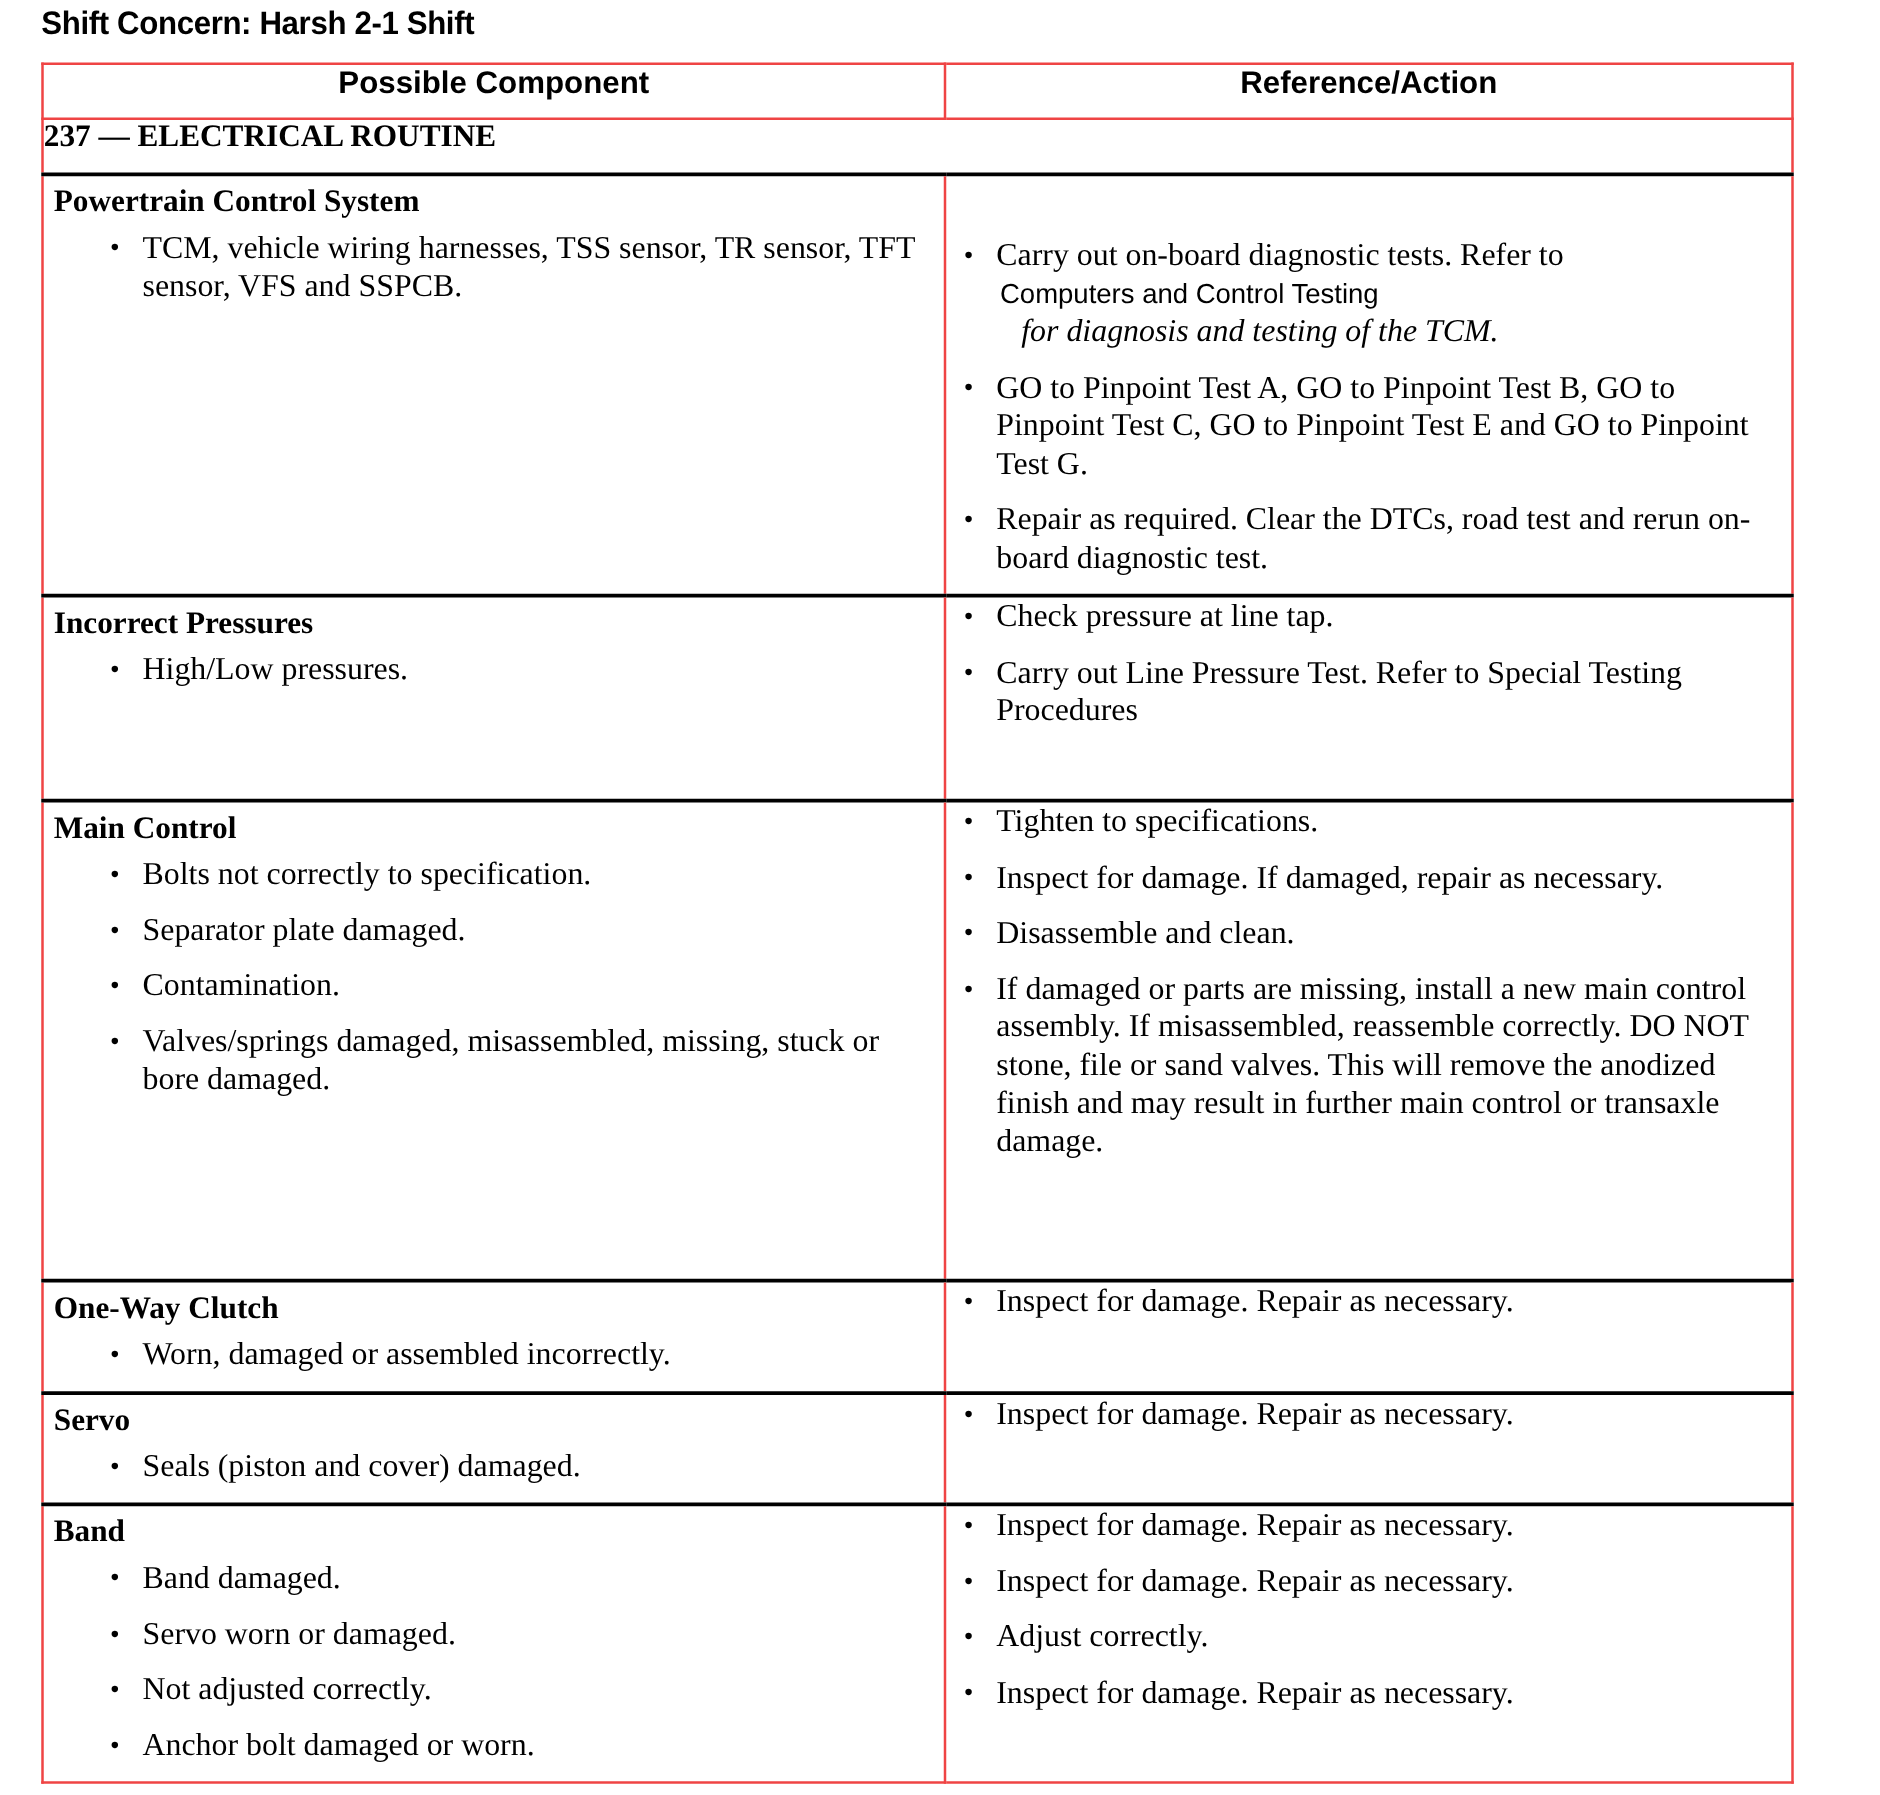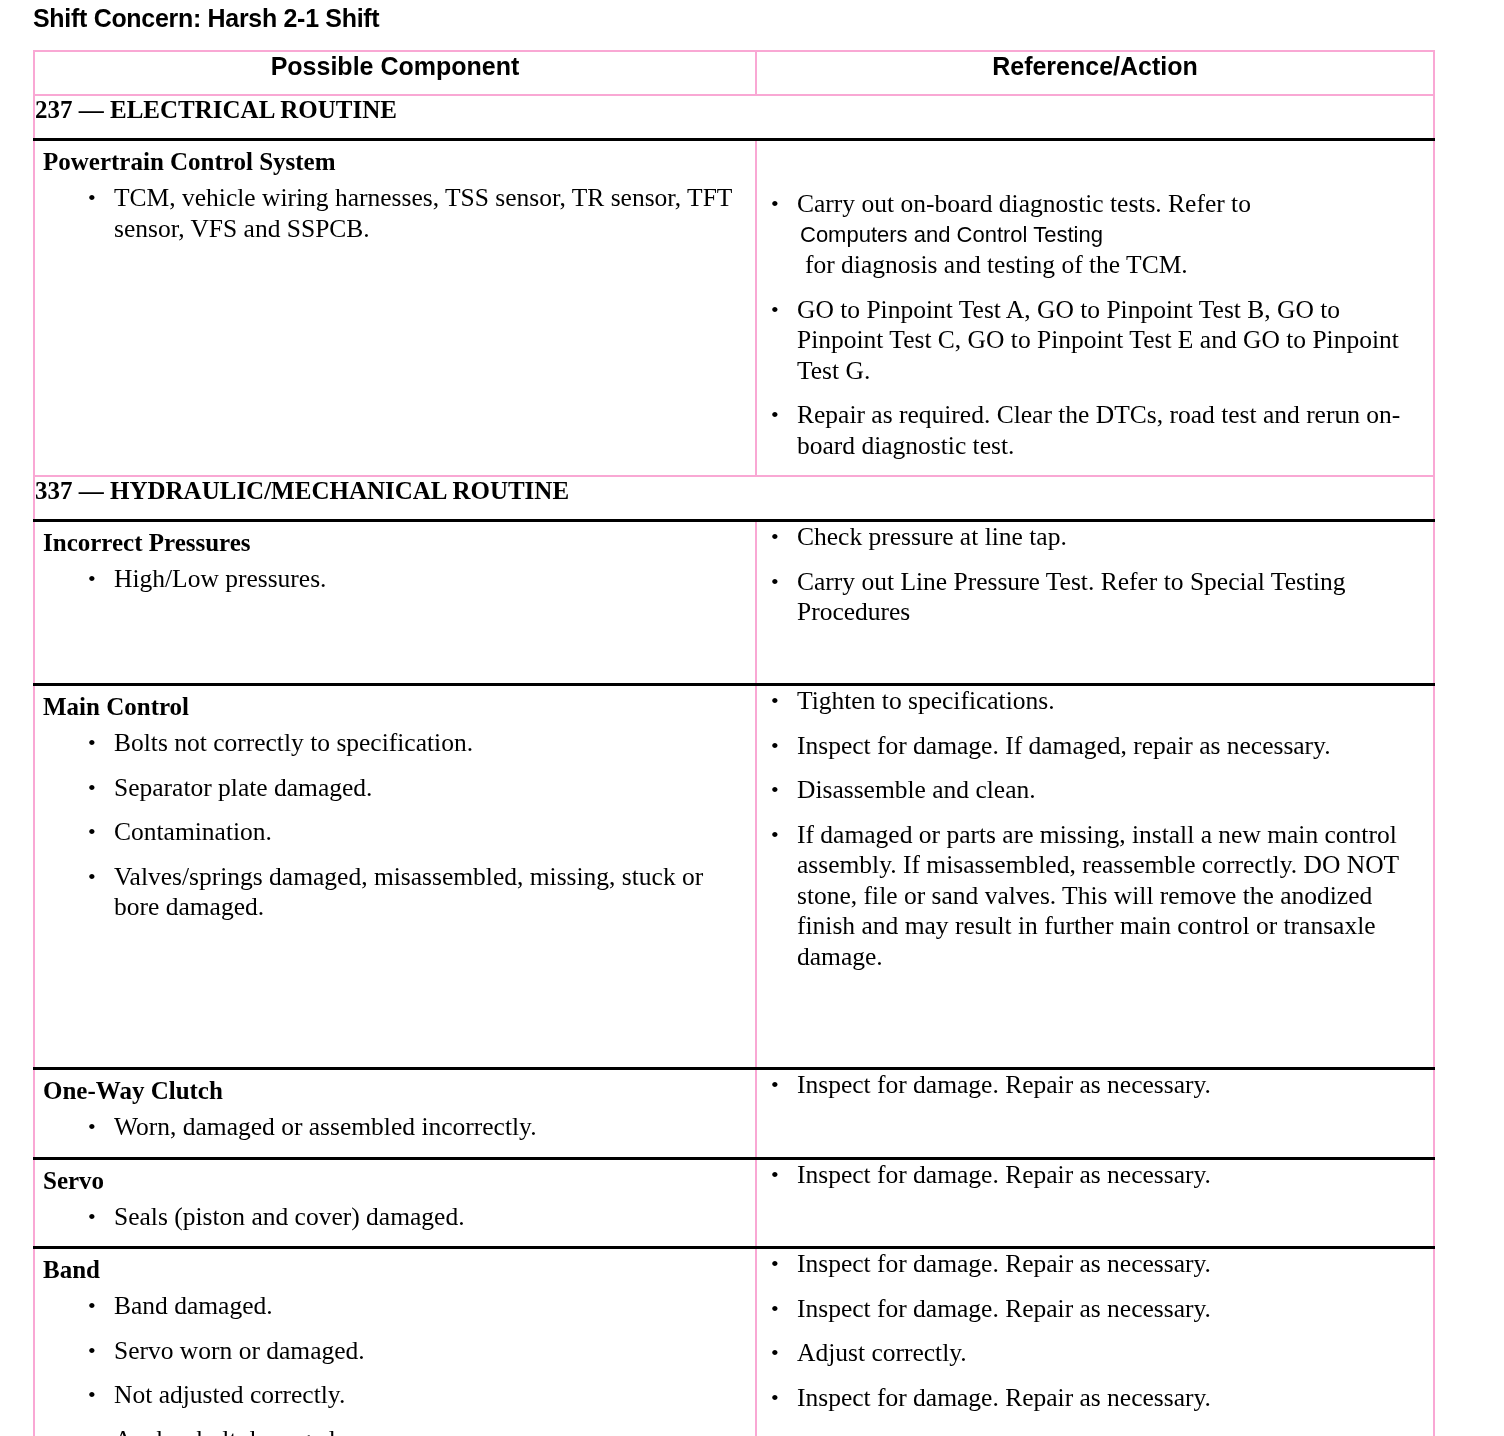--- a/index.html
+++ b/index.html
@@ -7,21 +7,21 @@
   .title {
     position:absolute; left:33px; top:3px;
     font-family:"Liberation Sans", sans-serif; font-weight:bold; font-size:26px;
     letter-spacing:-0.3px; transform:scaleX(0.96); transform-origin:left top;
   }
   table.main {
     position:absolute; left:33px; top:50px; width:1400px;
     border-collapse:collapse; table-layout:fixed;
   }
   table.main td, table.main th {
-    border:2px solid #f9a8d4; padding:0; vertical-align:top;
+    border:2px solid #ef4444; padding:0; vertical-align:top;
   }
   col.c1 { width:722px; }
   col.c2 { width:678px; }
   th.colhead {
     height:42px; font-family:"Liberation Sans", sans-serif; font-weight:bold;
     font-size:25px; text-align:center; vertical-align:middle;
   }
   td.section {
     height:42px; font-family:"Liberation Serif", serif; font-weight:bold;
     font-size:25px; padding-left:8px; vertical-align:middle;
@@ -36,21 +36,21 @@
   ul.bl { list-style:none; margin:0; padding:0; }
   ul.bl li { position:relative; margin-bottom:14px; }
   .left ul.bl li { padding-left:79px; padding-right:10px; }
   .right ul.bl li { padding-left:40px; padding-right:10px; }
   ul.bl li .dot {
     position:absolute; top:0; font-size:22px;
   }
   .left ul.bl li .dot { left:53px; }
   .right ul.bl li .dot { left:14px; }
   .ref-link { font-family:"Liberation Sans", sans-serif; font-size:22px; display:block; margin-left:3px; }
-  .after-link { display:block; margin-left:8px; }
+  .after-link { display:block; margin-left:20px;font-style:italic; }
   .left-body { padding-top:12px; }
   .right-body { padding-top:48px; }
 </style>
 </head>
 <body>
 
 <div class="title">Shift Concern: Harsh 2-1 Shift</div>
 
 <table class="main">
   <colgroup>
@@ -80,23 +80,20 @@
           <span>Carry out on-board diagnostic tests. Refer to</span>
           <span class="ref-link">Computers and Control Testing</span>
           <span class="after-link">for diagnosis and testing of the TCM.</span>
         </li>
         <li><span class="dot">•</span><span>GO to Pinpoint Test A, GO to Pinpoint Test B, GO to Pinpoint Test C, GO to Pinpoint Test E and GO to Pinpoint Test G.</span></li>
         <li><span class="dot">•</span><span>Repair as required. Clear the DTCs, road test and rerun on-board diagnostic test.</span></li>
       </ul>
     </td>
   </tr>
 
-  <tr>
-    <td class="section" colspan="2">337 — HYDRAULIC/MECHANICAL ROUTINE</td>
-  </tr>
 
   <tr class="grp" style="height:164px;">
     <td class="left cell">
       <div class="grp-title">Incorrect Pressures</div>
       <ul class="bl left-body">
         <li><span class="dot">•</span><span>High/Low pressures.</span></li>
       </ul>
     </td>
     <td class="right cell">
       <ul class="bl right-body">

